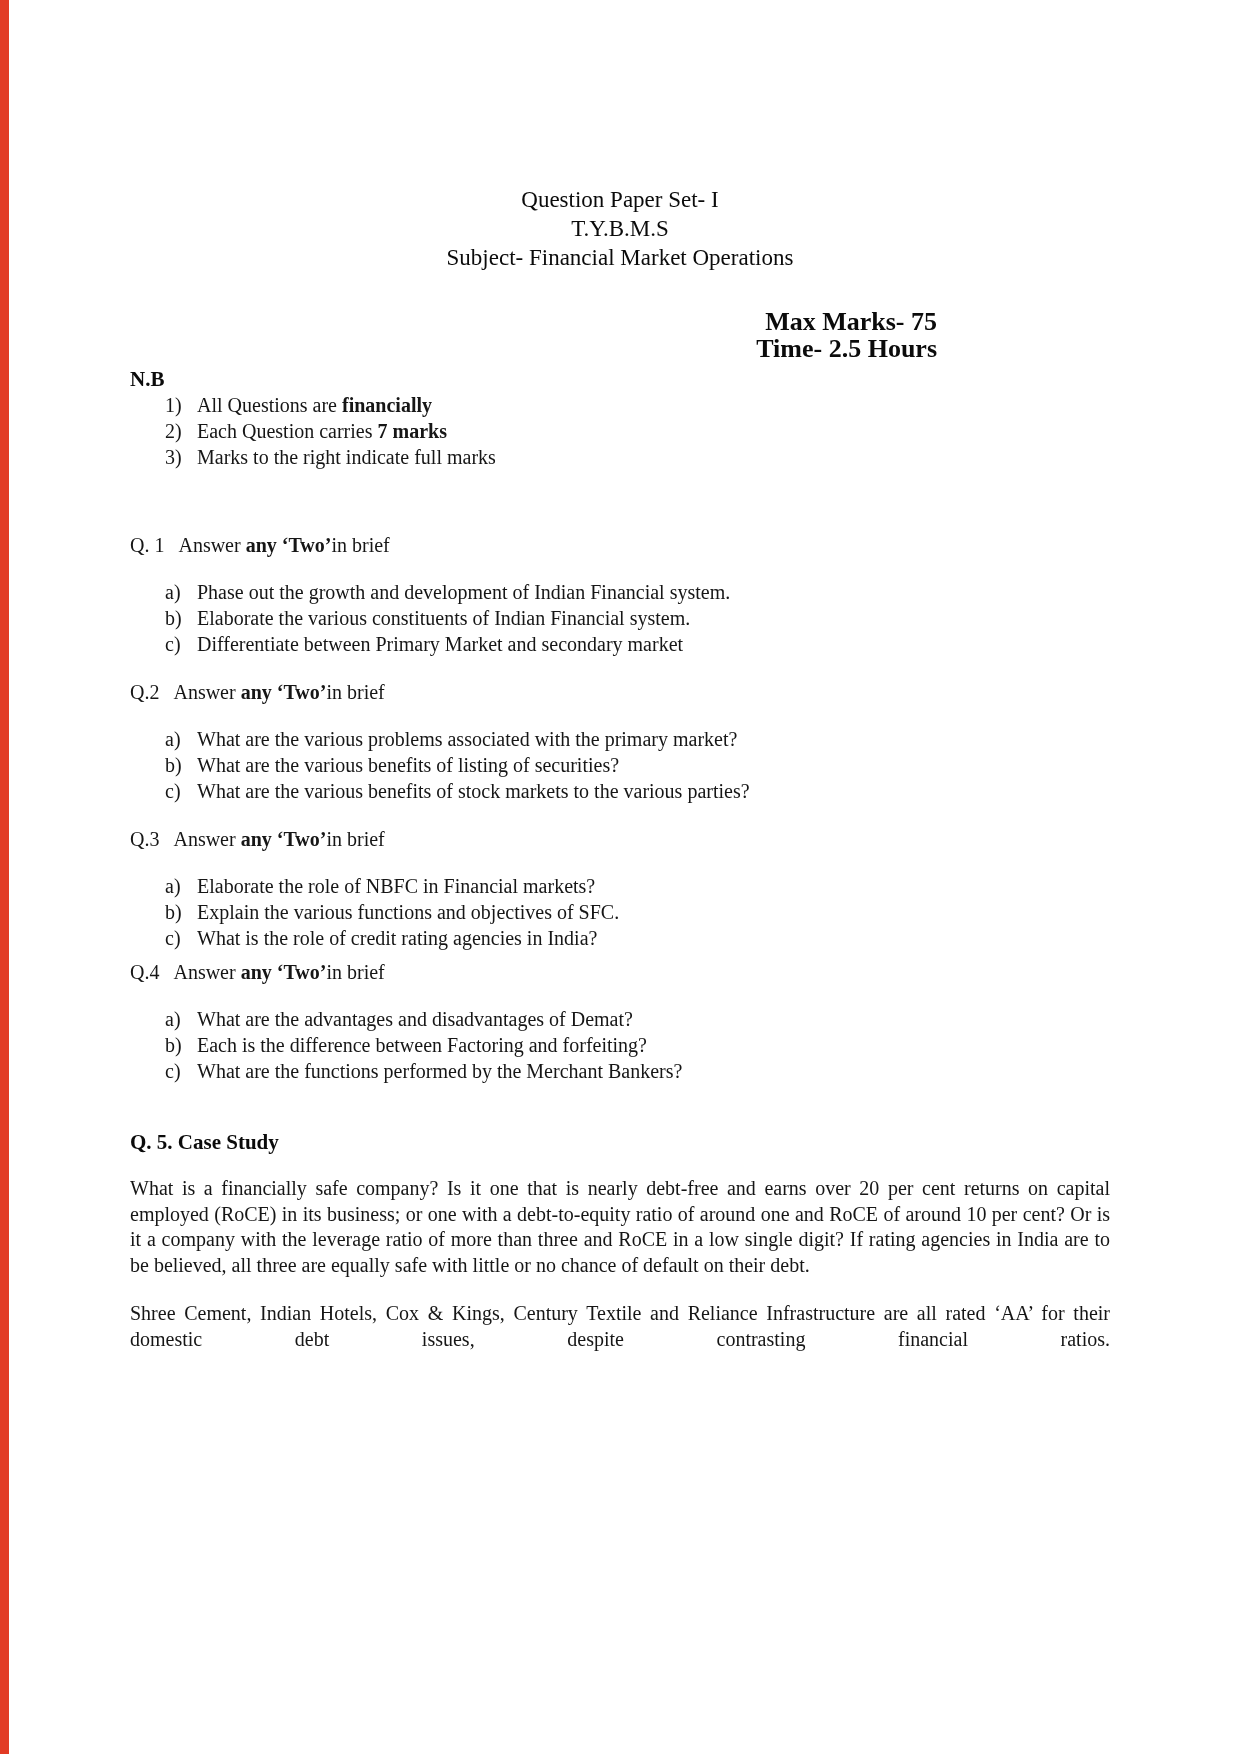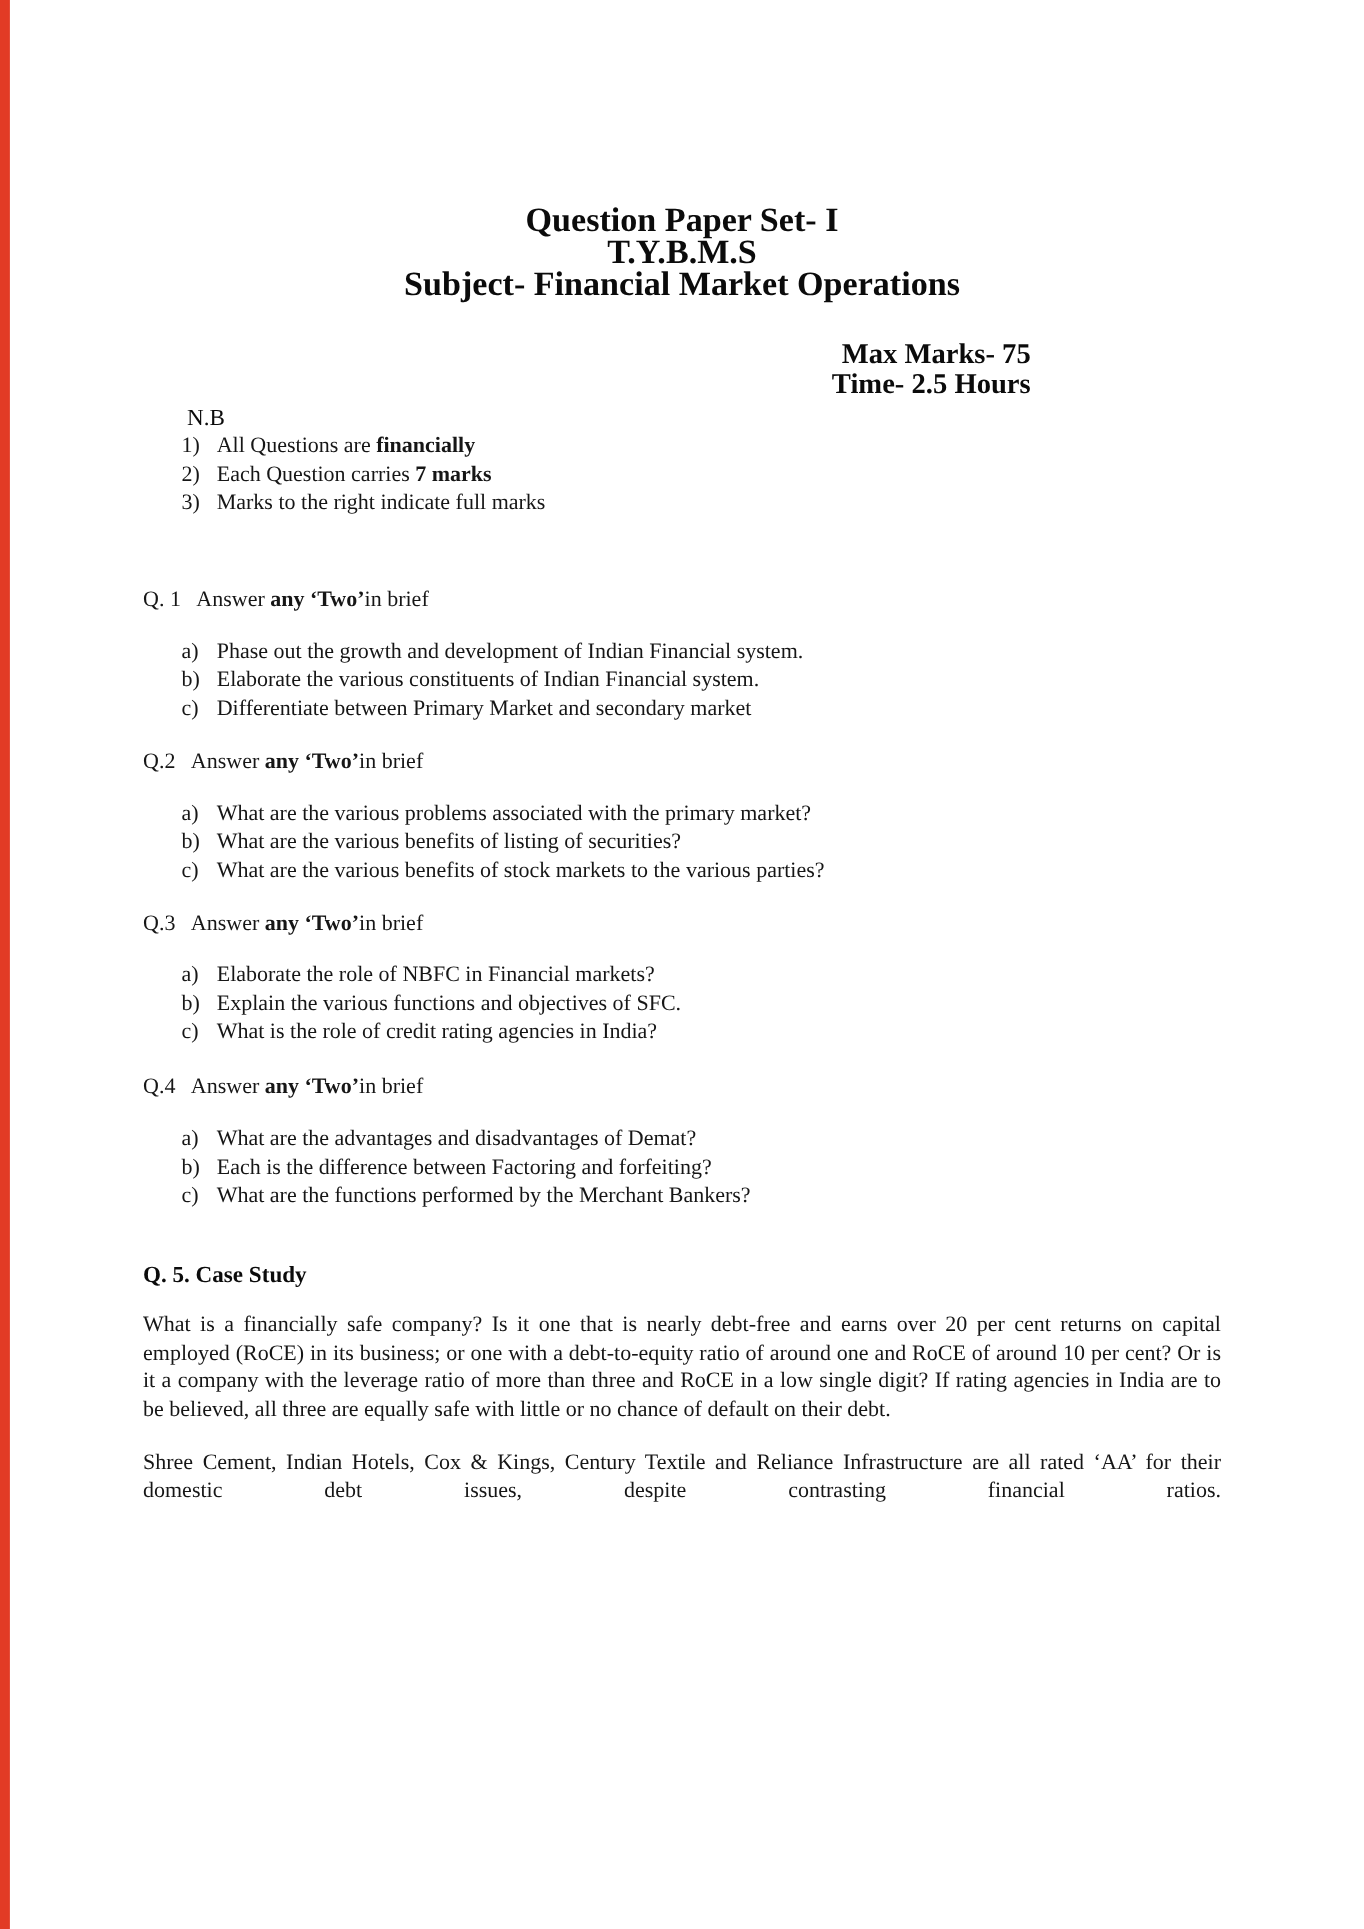--- a/index.html
+++ b/index.html
@@ -16,53 +16,52 @@
     position: absolute;
     left: 0; top: 0;
     width: 9px; height: 100%;
     background: #e23b25;
   }
   .content {
     padding: 185px 130px 0 130px; 
   }
   .title-block {
     text-align: center;
-    font-weight: bold;
-    font-size: 31px;
+    font-weight: normal;
+    font-size: 23px;
     line-height: 29px;
     color: #0b0b0b;
   }
   .marks-block {
     margin-top: 36px;
     text-align: right;
     padding-right: 173px;
     font-weight: bold;
     font-size: 26px;
     line-height: 27px;
     color: #0b0b0b;
   }
   .nb-label {
     margin-top: 4px;
-    font-weight: normal;
+    font-weight: bold;
     font-size: 21px;
     line-height: 26px;
     color: #0b0b0b;
-    margin-left: 40px;
   }
   .list {
     margin-left: 35px;
     font-size: 20px;
     line-height: 26px;
   }
   .row { display: flex; }
   .row .marker { flex: 0 0 32px; }
   .row .itext { flex: 1 1 auto; }
   .q-block { margin-top: 22px; }
   .q-block.first { margin-top: 62px; }
-  .q-block.q4 { margin-top: 24px; }
+  .q-block.q4 { margin-top: 8px; }
   .q-heading {
     font-size: 20px;
     line-height: 26px;
   }
   .q-heading .q-label { margin-right: 14px; }
   .q-items { margin-top: 21px; }
   b { font-weight: bold; }
   .case-heading {
     margin-top: 45px;
     font-weight: bold;

